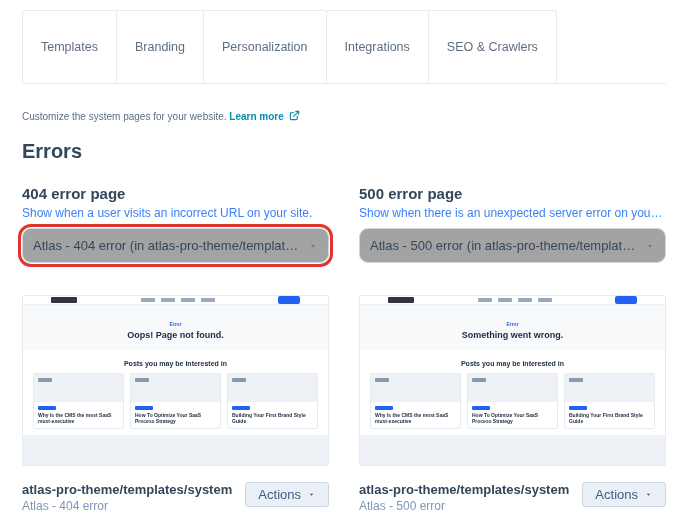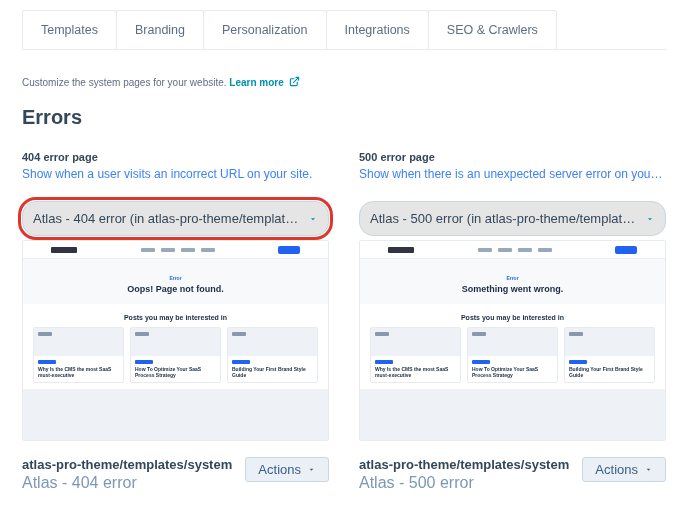--- a/index.html
+++ b/index.html
@@ -9,21 +9,21 @@
     color: #33475b;
     font-size: 13px;
     padding: 10px 22px 30px;
     width: 688px;
   }
   .tabs {
     display: flex;
     border-bottom: 1px solid #e6ebf0;
   }
   .tab {
-    padding: 12px 18px;
+    padding: 29px 18px;
     border: 1px solid #e6ebf0;
     border-bottom: none;
     background: #fff;
     color: #5e6e82;
     cursor: pointer;
     border-radius: 3px 3px 0 0;
     margin-right: -1px;
     font-size: 12.5px;
   }
   .tab.active {
@@ -57,37 +57,37 @@
   .cards {
     display: flex;
     gap: 30px;
     margin-top: 22px;
   }
   .card {
     flex: 1 1 0;
     min-width: 0;
   }
   .card-heading {
-    font-size: 11px;
+    font-size: 15px;
     font-weight: 600;
     color: #33475b;
   }
   .card-sub {
     font-size: 12px;
     color: #3b82f6;
     margin-top: 4px;
     white-space: nowrap;
     overflow: hidden;
     text-overflow: ellipsis;
   }
   .select {
-    margin-top: 20px;
+    margin-top: 8px;
     border: 1px solid #cbd6e2;
-    border-radius: 14px;
-    background: #e5e5e5;
+    border-radius: 9px;
+    background: #a3a3a3;
     padding: 9px 28px 9px 10px;
     color: #33475b;
     font-size: 13px;
     position: relative;
     cursor: pointer;
     white-space: nowrap;
     overflow: hidden;
     text-overflow: ellipsis;
   }
   .select.highlight {
@@ -95,25 +95,25 @@
     outline-offset: 1px;
   }
   .select .caret {
     position: absolute;
     right: 10px;
     top: 50%;
     transform: translateY(-50%);
     color: #0091ae;
   }
   .preview {
-    margin-top: 4px;
+    margin-top: 32px;
     border: 1px solid #e6ebf0;
     border-radius: 2px;
     background: #fff;
-    height: 201px;
+    height: 171px;
     overflow: hidden;
     display: flex;
     flex-direction: column;
   }
   .pv-nav {
     height: 18px;
     background: #fff;
     border-bottom: 1px solid #edf0f4;
     display: flex;
     align-items: center;
@@ -150,21 +150,21 @@
   .path-block { min-width:0; }
   .path {
     font-size: 13px;
     font-weight: 600;
     color: #33475b;
     white-space: nowrap;
     overflow: hidden;
     text-overflow: ellipsis;
   }
   .file {
-    font-size: 16px;
+    font-size: 12px;
     color: #7c98b6;
     margin-top: 2px;
   }
   .actions {
     border: 1px solid #cbd6e2;
     background: #eaf0f6;
     color: #3b5d87;
     font-size: 13px;
     font-weight: 500;
     padding: 4px 12px;

